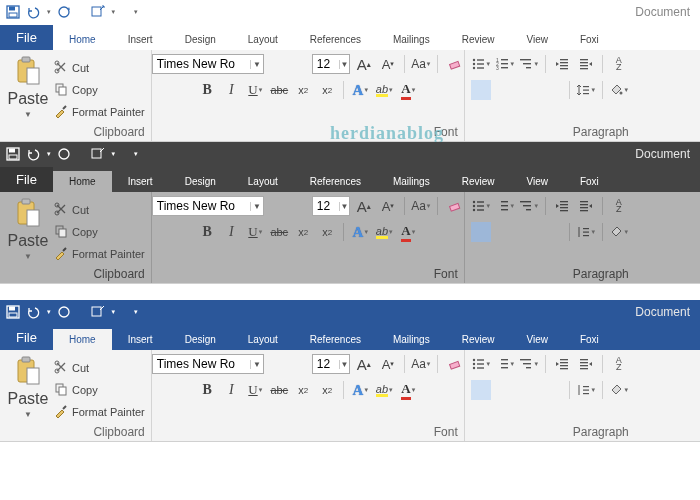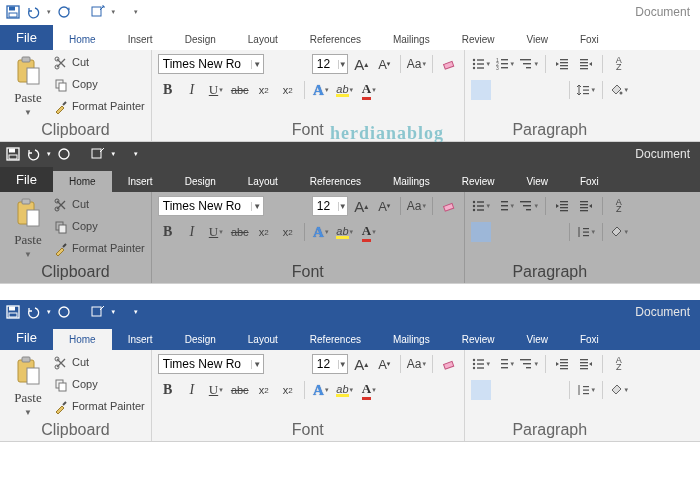--- a/index.html
+++ b/index.html
@@ -37,34 +37,34 @@
 
   
   .ribbon { display:flex; align-items:stretch; height:92px; border-bottom:1px solid #d0d0d0; }
   .v-light .ribbon { background:#f3f3f3; }
   .v-dark  .ribbon { background:#b3b3b3; }
   .v-blue  .ribbon { background:#f3f3f3; }
 
   .group { display:flex; flex-direction:column; padding:4px 6px 2px 6px; border-right:1px solid #d4d4d4; }
   .v-dark .group { border-right-color:#999; }
   .group-body { flex:1; display:flex; align-items:flex-start; gap:4px; }
-  .group-label { text-align:center; font-size:16px; color:#666; padding-top:2px; }
+  .group-label { text-align:right; font-size:12px; color:#666; padding-top:2px; }
   .v-dark .group-label { color:#444; }
 
   
   .paste-big { display:flex; flex-direction:column; align-items:center; gap:2px; width:44px; cursor:pointer; padding-top:2px;}
-  .paste-big .lbl { font-size:13px; color:#444;font-family:Liberation Serif, serif; }
+  .paste-big .lbl { font-size:16px; color:#444; }
   .paste-big .arrow { font-size:8px; color:#666; }
 
   .mini-col { display:flex; flex-direction:column; gap:4px; padding-top:2px;}
-  .mini-btn { display:flex; align-items:flex-start; gap:4px; font-size:11px; color:#444; cursor:pointer; height:18px; }
+  .mini-btn { display:flex; align-items:flex-end; gap:4px; font-size:11px; color:#444; cursor:pointer; height:18px; }
   .mini-btn svg { flex:none; }
 
   
-  .font-rows { display:flex; flex-direction:column; gap:6px; width:300px; }
+  .font-rows { display:flex; flex-direction:column; gap:6px; width:300px;align-items:center; }
   .row { display:flex; align-items:center; gap:4px; }
   .combo { display:flex; align-items:center; border:1px solid #aaa; background:#fff; height:20px; }
   .combo input { border:none; outline:none; font-size:12px; padding:0 4px; width:100%; background:transparent; }
   .combo .dd { width:14px; text-align:center; font-size:8px; color:#555; border-left:1px solid #ccc; cursor:pointer; }
   .fontname { width:112px; }
   .fontsize { width:38px;margin-left:44px; }
   .ib { width:20px; height:20px; display:flex; align-items:center; justify-content:center; cursor:pointer; color:#444; position:relative; }
   .sep { width:1px; height:18px; background:#cfcfcf; margin:0 2px; }
   .v-dark .sep { background:#999; }
   .dd-caret { font-size:7px; color:#666; margin-left:1px; }

